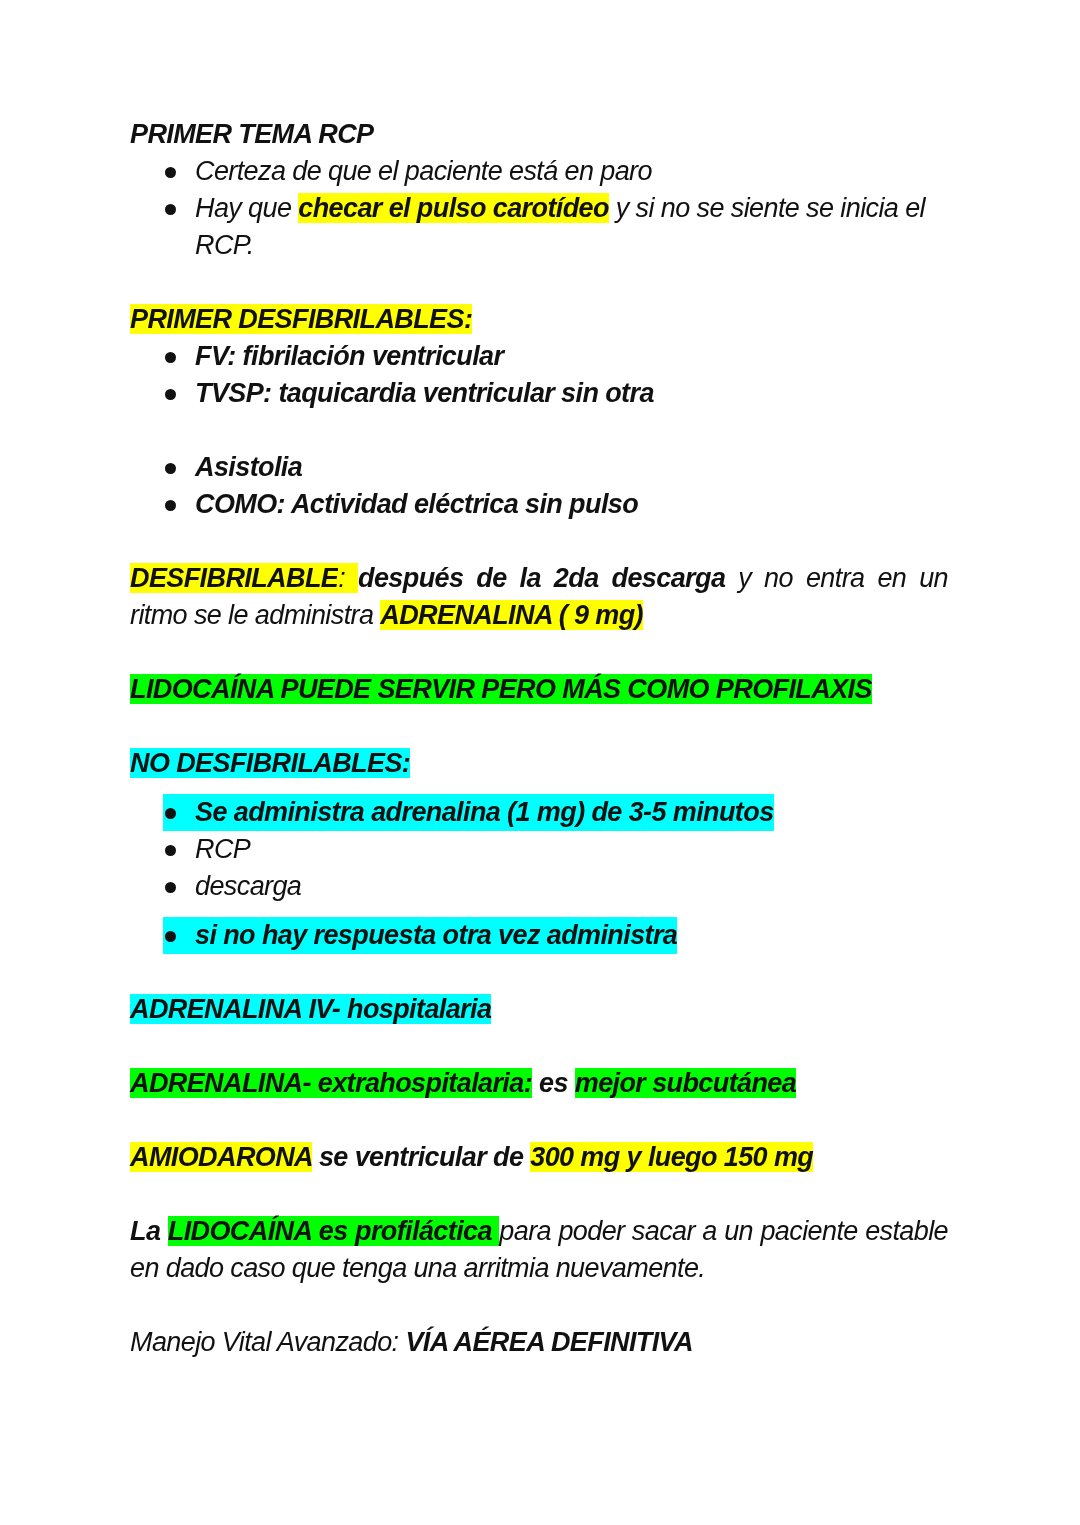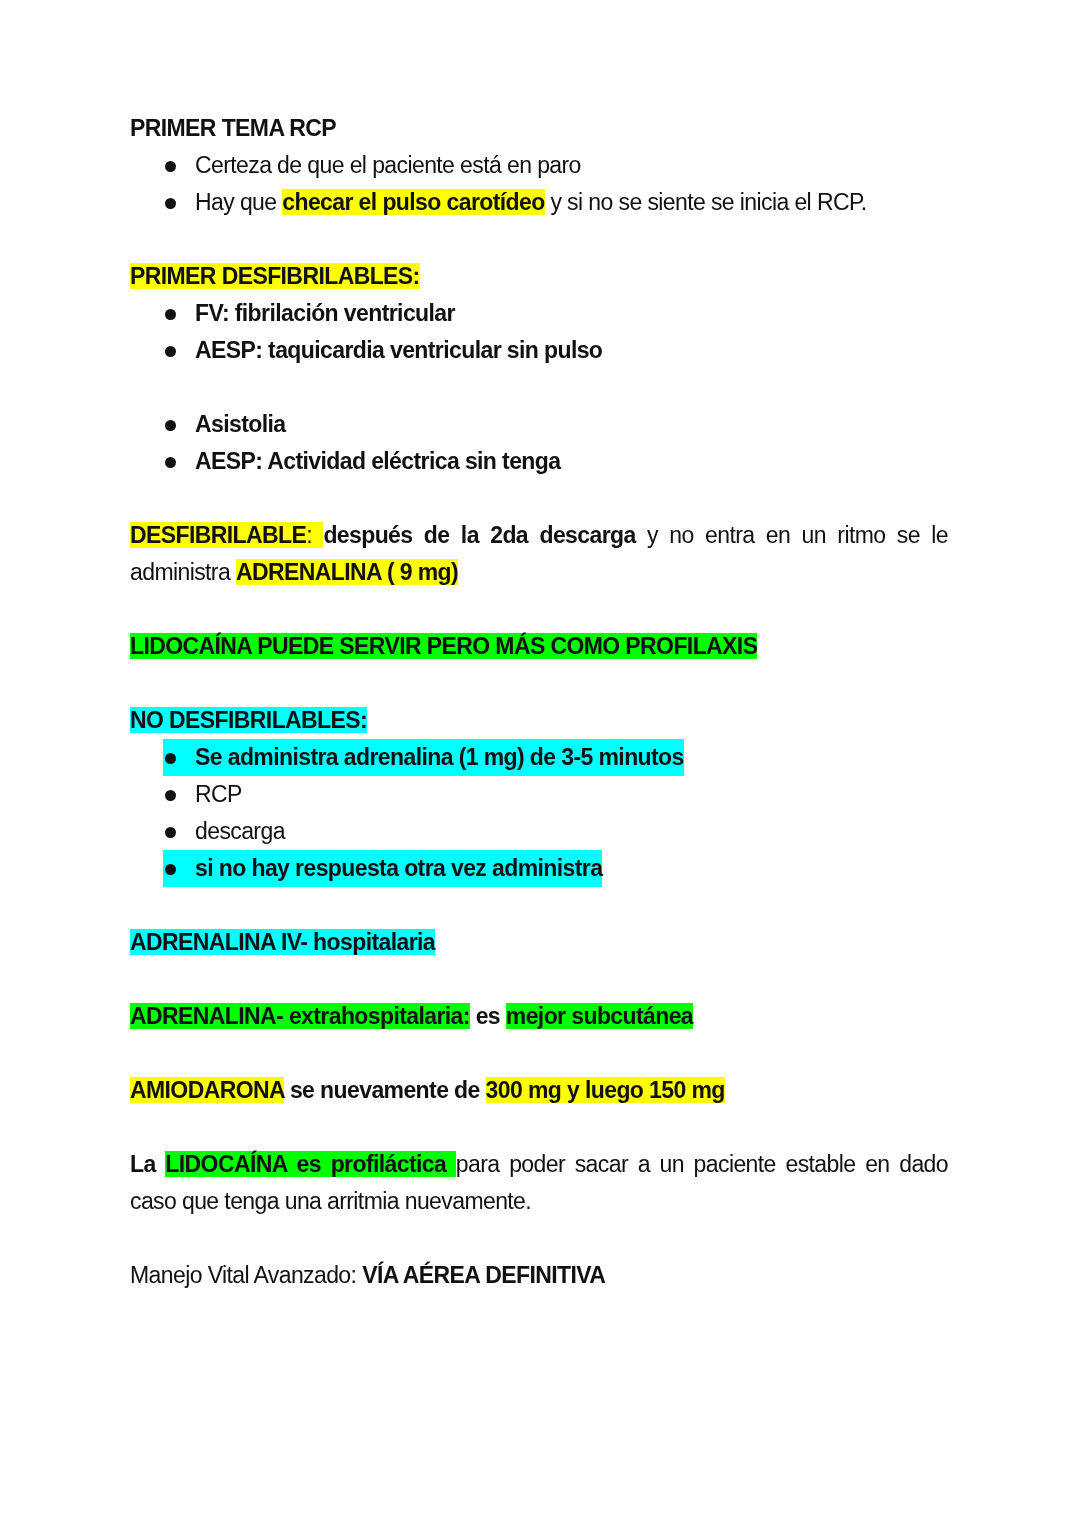--- a/index.html
+++ b/index.html
@@ -2,35 +2,36 @@
 <html><head>
   <meta charset="utf-8">
   <style>
     html, body { margin: 0; padding: 0; background: #ffffff; }
     body {
       width: 1080px; height: 1525px; position: relative; overflow: hidden;
       font-family: "Liberation Sans Narrow", "Liberation Sans", "DejaVu Sans Condensed", sans-serif;
       color: #111111;
     }
     .page {
-      position: absolute; left: 130px; top: 110px; width: 818px;
-      font-size: 23px; line-height: 37px;
+      position: absolute; left: 130px; top: 116px; width: 818px;
+      font-size: 27px; line-height: 37px;
       letter-spacing: -0.6px;
+      font-style: italic;
     }
     .gap { height: 37px; }
     .para { margin: 0; }
     .para.justify { text-align: justify; text-align-last: left; }
     ul.bullets { list-style: none; margin: 0; padding: 0; }
     ul.bullets li { position: relative; padding-left: 65px; margin: 0; }
     ul.bullets li .dot {
       position: absolute; left: 35px; top: 14px; width: 11px; height: 11px;
       border-radius: 50%; background: #111111;
     }
     ul.bullets li.hl-row { display: table; padding-left: 0; }
-    ul.bullets li.hl-row .inner { display: inline-block; padding-left: 65px; position: relative; }
+    ul.bullets li.hl-row .inner { display: inline-block; padding-left: 65px; position: relative; margin-top: 12px; }
     ul.bullets li.hl-row .bg {
       position: absolute; left: 33px; right: 0; top: 0; bottom: 0; z-index: 0;
     }
     ul.bullets li.hl-row .dot, ul.bullets li.hl-row .txt { position: relative; z-index: 1; }
     ul.bullets li.hl-row .dot { position: absolute; }
     .b { font-weight: bold; }
     .hl-yellow { background: #ffff00; margin-top: 36px; }
     .hl-cyan { background: #00ffff; }
     .hl-green { background: #00ff00; margin-top: 31px; }
     .bg-cyan { background: #00ffff; }
@@ -41,26 +42,26 @@
 <div class="page" id="page">
     <p class="para"><span class="b">PRIMER TEMA RCP</span></p>
     <ul class="bullets">
       <li><span class="dot"></span><span class="txt"><span>Certeza de que el paciente está en paro</span></span></li>
       <li><span class="dot"></span><span class="txt"><span>Hay que </span><span class="b hl-yellow">checar el pulso carotídeo</span><span> y si no se siente se inicia el RCP.</span></span></li>
     </ul>
     <div class="gap"></div>
     <p class="para"><span class="b hl-yellow">PRIMER DESFIBRILABLES:</span></p>
     <ul class="bullets">
       <li><span class="dot"></span><span class="txt"><span class="b">FV: fibrilación ventricular</span></span></li>
-      <li><span class="dot"></span><span class="txt"><span class="b">AESP: taquicardia ventricular sin pulso</span></span></li>
+      <li><span class="dot"></span><span class="txt"><span class="b">TVSP: taquicardia ventricular sin otra</span></span></li>
     </ul>
     <div class="gap"></div>
     <ul class="bullets">
       <li><span class="dot"></span><span class="txt"><span class="b">Asistolia</span></span></li>
-      <li><span class="dot"></span><span class="txt"><span class="b">AESP: Actividad eléctrica sin tenga</span></span></li>
+      <li><span class="dot"></span><span class="txt"><span class="b">COMO: Actividad eléctrica sin pulso</span></span></li>
     </ul>
     <div class="gap"></div>
     <p class="para justify"><span class="b hl-yellow">DESFIBRILABLE</span><span class="hl-yellow">: </span><span class="b">después de la 2da descarga</span><span> y no entra en un ritmo se le administra </span><span class="b hl-yellow">ADRENALINA ( 9 mg)</span></p>
     <div class="gap"></div>
     <p class="para"><span class="b hl-green">LIDOCAÍNA PUEDE SERVIR PERO MÁS COMO PROFILAXIS</span></p>
     <div class="gap"></div>
     <p class="para"><span class="b hl-cyan">NO DESFIBRILABLES:</span></p>
     <ul class="bullets">
       <li class="hl-row">
         <span class="inner"><span class="bg bg-cyan"></span><span class="dot"></span><span class="txt"><span class="b">Se administra adrenalina (1 mg) de 3-5 minutos</span></span></span>
@@ -69,18 +70,18 @@
       <li><span class="dot"></span><span class="txt"><span>descarga</span></span></li>
       <li class="hl-row">
         <span class="inner"><span class="bg bg-cyan"></span><span class="dot"></span><span class="txt"><span class="b">si no hay respuesta otra vez administra</span></span></span>
       </li>
     </ul>
     <div class="gap"></div>
     <p class="para"><span class="b hl-cyan">ADRENALINA IV- hospitalaria</span></p>
     <div class="gap"></div>
     <p class="para"><span class="b hl-green">ADRENALINA- extrahospitalaria:</span><span class="b"> es </span><span class="b hl-green">mejor subcutánea</span></p>
     <div class="gap"></div>
-    <p class="para"><span class="b hl-yellow">AMIODARONA</span><span class="b"> se nuevamente de </span><span class="b hl-yellow">300 mg y luego 150 mg</span></p>
+    <p class="para"><span class="b hl-yellow">AMIODARONA</span><span class="b"> se ventricular de </span><span class="b hl-yellow">300 mg y luego 150 mg</span></p>
     <div class="gap"></div>
     <p class="para justify"><span class="b">La </span><span class="b hl-green">LIDOCAÍNA es profiláctica </span><span>para poder sacar a un paciente estable en dado caso que tenga una arritmia nuevamente.</span></p>
     <div class="gap"></div>
     <p class="para"><span>Manejo Vital Avanzado: </span><span class="b">VÍA AÉREA DEFINITIVA</span></p>
   </div>
 
 </body></html>

